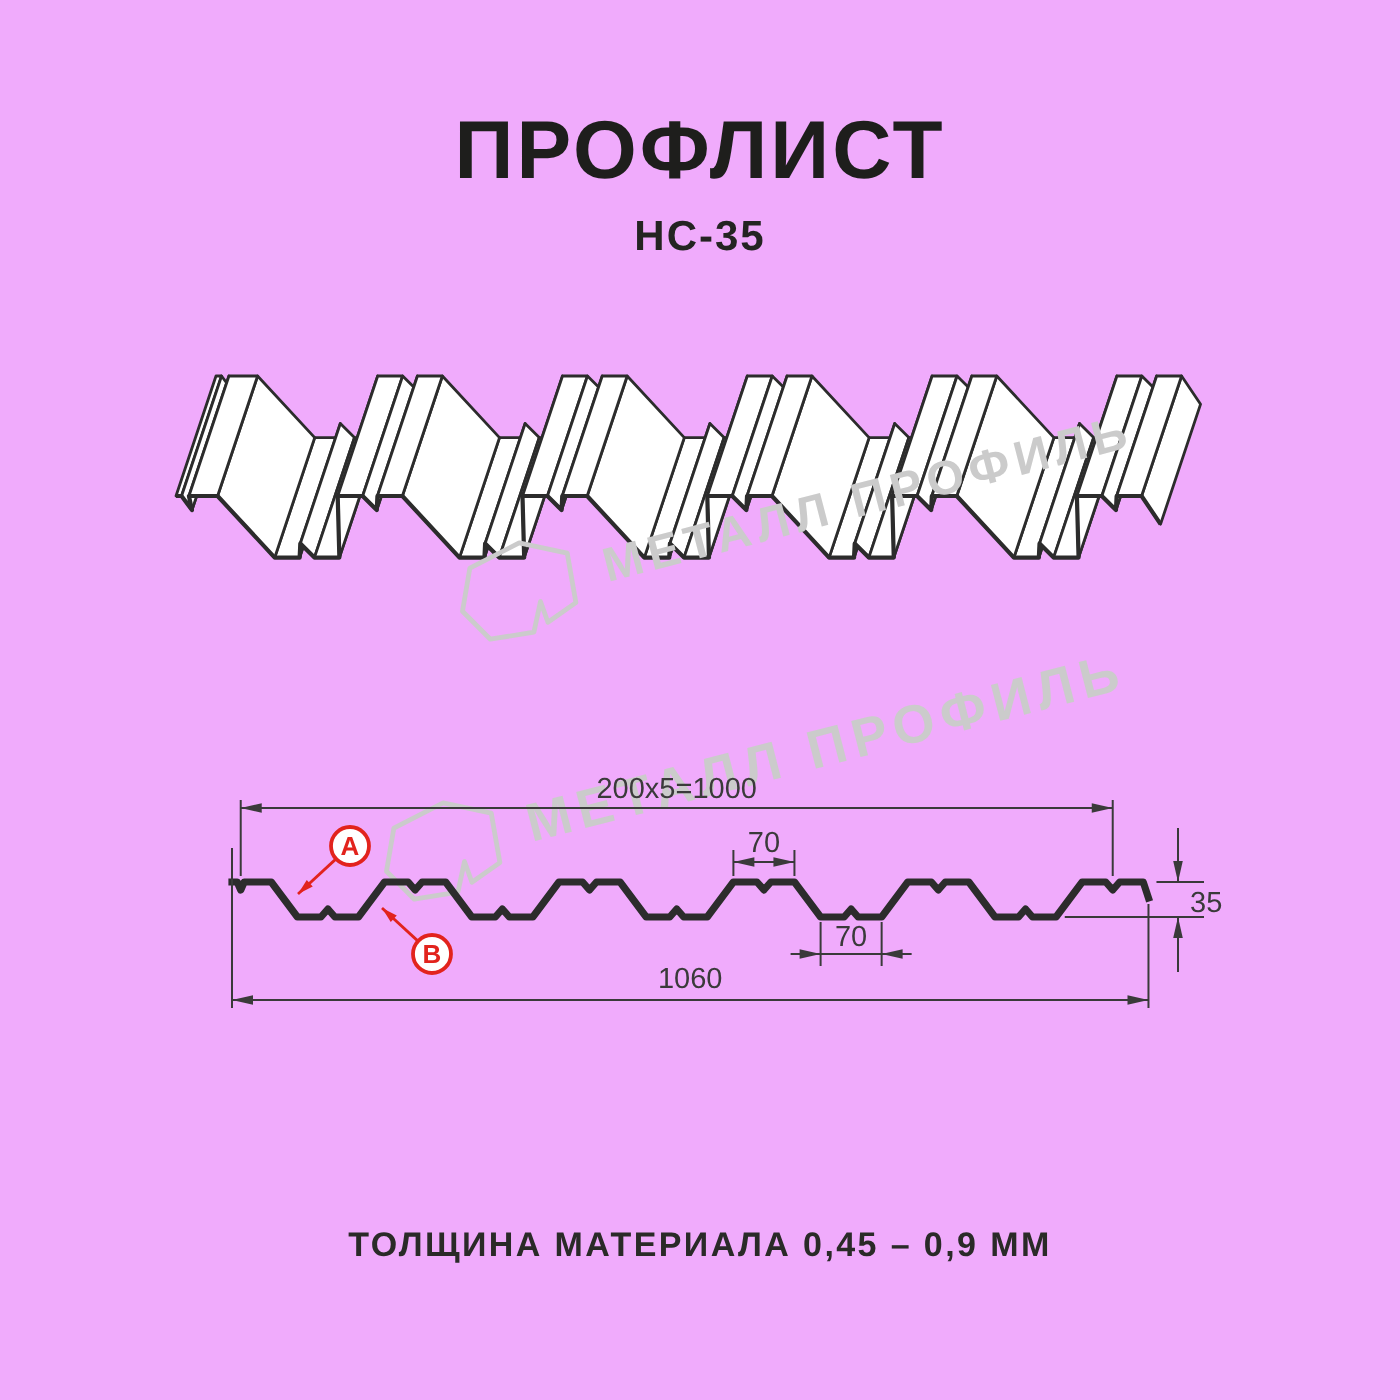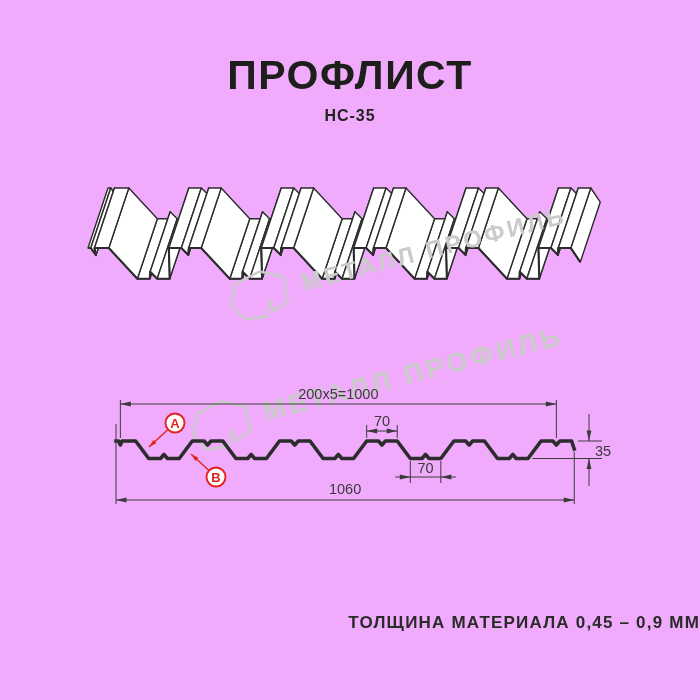--- a/index.html
+++ b/index.html
@@ -5,24 +5,24 @@
   html,body{margin:0;padding:0;background:#fff;}
   .page{
     position:relative;width:700px;height:700px;background:#f0abfc;
     font-family:"Liberation Sans",sans-serif;overflow:hidden;
   }
   .header{position:absolute;top:55px;left:0;width:700px;text-align:center;}
   .title{
     font-size:41px;font-weight:800;letter-spacing:1.5px;color:#1e1e1c;line-height:1;
   }
   .subtitle{
-    margin-top:11px;font-size:16px;font-weight:700;letter-spacing:1px;color:#242422;
+    margin-top:11px;font-size:21px;font-weight:700;letter-spacing:1px;color:#242422;
   }
   .footer{
-    position:absolute;top:613px;left:0;width:700px;text-align:right;
+    position:absolute;top:613px;left:0;width:700px;text-align:center;
     font-size:17px;font-weight:600;letter-spacing:1.2px;color:#2a2a28;
   }
   svg.layer{position:absolute;left:0;top:0;width:700px;height:700px;}
 </style>
 </head>
 <body>
 
 <div class="page">
 
   <div class="header">

